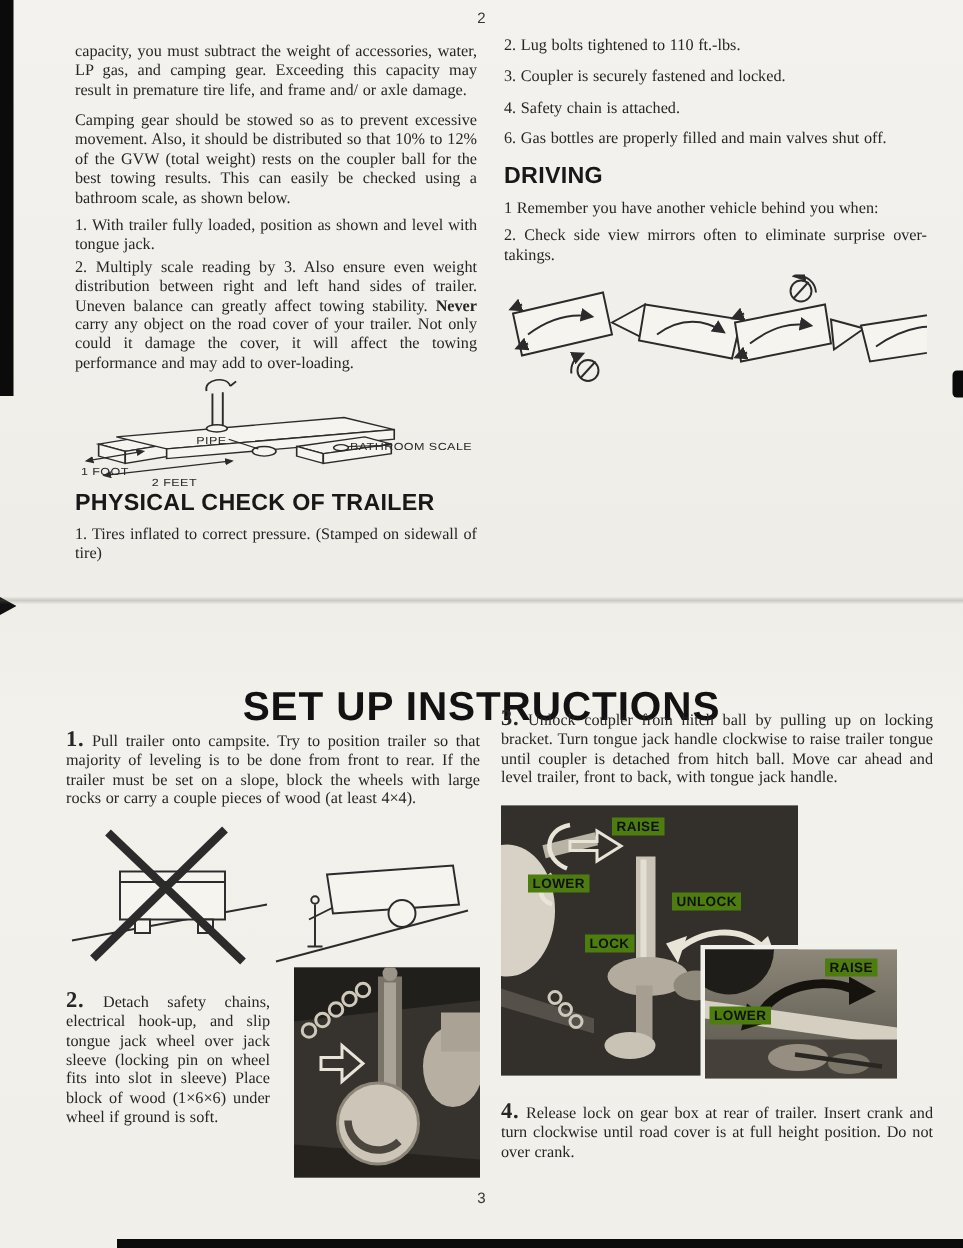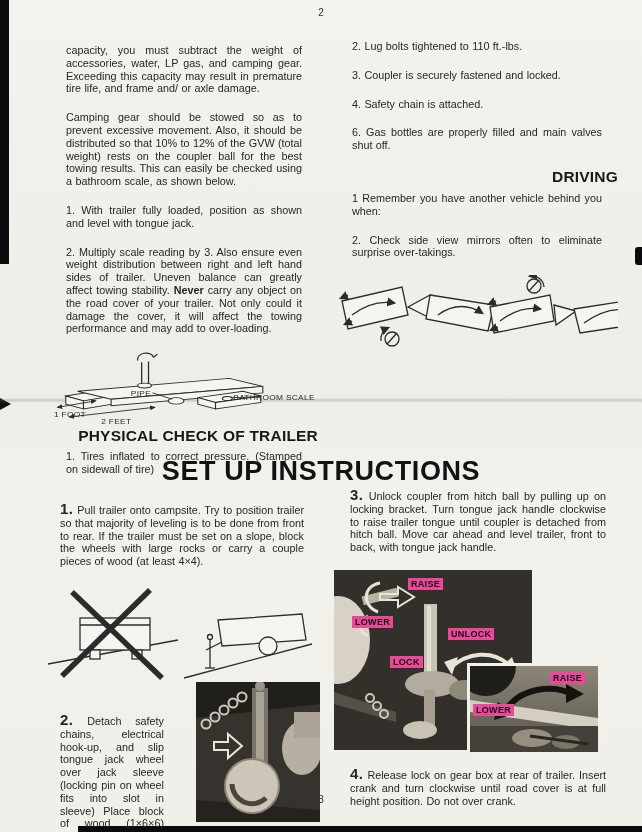--- a/index.html
+++ b/index.html
@@ -9,23 +9,23 @@
     font-family:"Liberation Sans",sans-serif;color:#262626;
   }
   
   .art-left{position:absolute;left:0;top:0;width:9px;height:264px;background:#0b0b0b;}
   .art-right{position:absolute;right:0;top:247px;width:7px;height:18px;background:#0b0b0b;border-radius:3px 0 0 3px;}
   .art-bottom{position:absolute;left:78px;right:0;bottom:0;height:6px;background:#0b0b0b;}
   .art-wedge{position:absolute;left:0;top:398px;width:11px;height:12px;background:#111;clip-path:polygon(0 0,100% 50%,0 100%);}
   .crease{position:absolute;left:0;top:392px;width:100%;height:16px;
     background:linear-gradient(180deg,rgba(0,0,0,0) 35%,rgba(115,110,100,0.28) 52%,rgba(0,0,0,0) 68%);}
   
-  .para{font-size:10.8px;line-height:12.8px;text-align:justify;margin:16px;word-spacing:0.4px;}
+  .para{font-size:10.8px;line-height:12.8px;text-align:justify;margin:0;word-spacing:0.4px;font-family:Liberation Serif, serif;}
   .pagenum{position:absolute;left:0;right:0;text-align:center;font-size:10px;color:#333;}
-  .h-sec{font-size:15.5px;font-weight:bold;margin:0;letter-spacing:0.2px;color:#181818;text-align:right;}
+  .h-sec{font-size:15.5px;font-weight:bold;margin:0;letter-spacing:0.2px;color:#181818;}
   .colL{position:absolute;left:50px;top:28px;width:268px;}
   .colR{position:absolute;left:336px;top:24px;width:282px;}
   .mt8{margin-top:8px;} .mt6{margin-top:6px;} .mt5{margin-top:5px;} .mt2{margin-top:2px;}
   .sublist{margin:2px 0 0 66px;font-size:10.8px;line-height:13px;}
   .fig{position:relative;}
   .fig svg{display:block;}
   .fig-scale{margin-top:2px;height:74px;}
   .fig-backing{margin-top:6px;height:78px;}
   svg text{font-family:"Liberation Sans",sans-serif;font-size:8.5px;fill:#2a2a2a;letter-spacing:0.3px;}
   
@@ -35,21 +35,21 @@
   .stepnum{font-weight:bold;font-size:15px;letter-spacing:0.5px;}
   .fig-slope{margin-top:8px;height:100px;}
   .step2-row{display:flex;gap:16px;margin-top:14px;}
   .step2-text{width:146px;}
   .photo{position:relative;background:#37342f;}
   .photo svg{position:absolute;inset:0;width:100%;height:100%;}
   .photo-jackwheel{width:124px;height:140px;margin-top:-16px;flex:none;}
   .photos3{position:relative;height:186px;margin-top:12px;}
   .photo-big{position:absolute;left:0;top:0;width:198px;height:180px;}
   .photo-small{position:absolute;left:136px;top:96px;width:128px;height:86px;outline:3px solid #f2f0ea;}
-  .plabel{position:absolute;background:#ec4899;color:#111;font-size:9px;font-weight:bold;padding:0 3px;line-height:12px;letter-spacing:0.3px;white-space:nowrap;}
+  .plabel{position:absolute;background:#4d7c0f;color:#111;font-size:9px;font-weight:bold;padding:0 3px;line-height:12px;letter-spacing:0.3px;white-space:nowrap;}
   .step4block{margin-top:12px;}
 </style>
 </head>
 <body>
 
 <div class="scan">
 
   <div class="art-left"></div>
   <div class="art-right"></div>
   <div class="art-bottom"></div>

